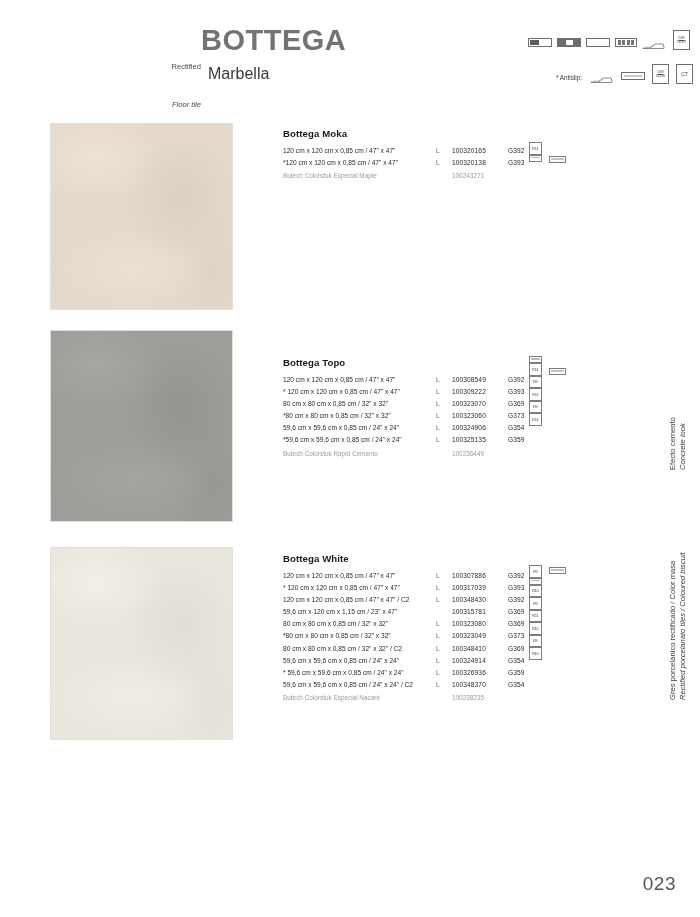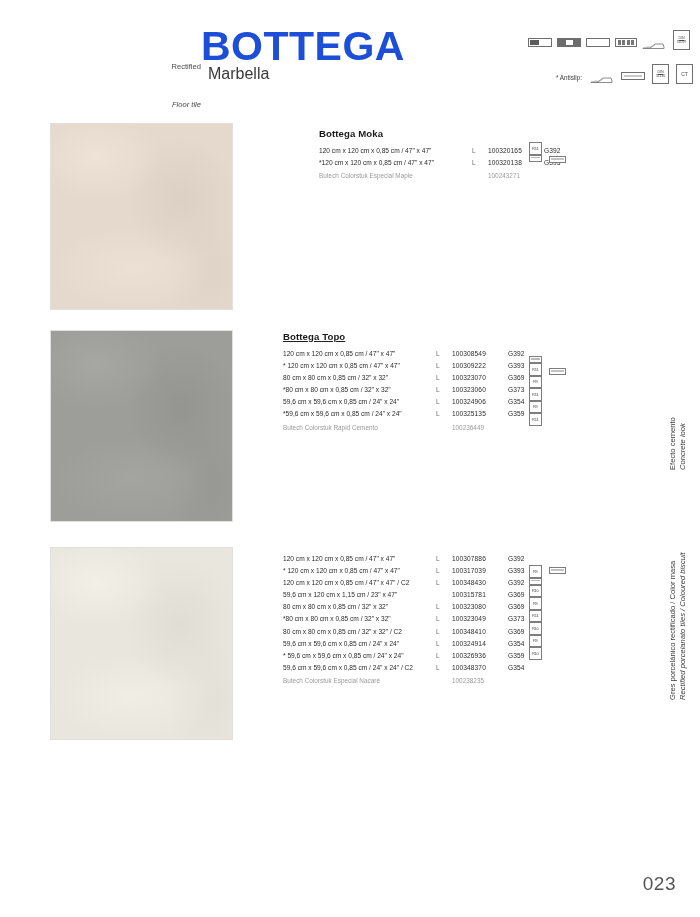--- a/index.html
+++ b/index.html
@@ -9,22 +9,22 @@
     font-family: "Liberation Sans", sans-serif;
     color: #231f20;
     overflow: hidden;
   }
   .page { position: relative; width: 700px; height: 917px; background:#fff; }
 
   
   .header { position: absolute; left: 0; top: 0; width: 700px; height: 110px; }
   .brand-title {
     position: absolute; left: 201px; top: 26px;
-    font-size: 41px; font-weight: 700; letter-spacing: 0.5px;
-    color: #1d4ed8; line-height: 1;
+    font-size: 29px; font-weight: 700; letter-spacing: 0.5px;
+    color: #737373; line-height: 1;
   }
   .brand-sub {
     position: absolute; left: 208px; top: 66px;
     font-size: 16px; font-weight: 400; color: #3a3a3a; line-height: 1;
   }
   .kicker {
     position: absolute; left: 143px; top: 62px;
     width: 58px; text-align: right;
     font-size: 7.6px; line-height: 10px; color: #4a4a4a;
   }
@@ -53,22 +53,22 @@
   .sw-topo  { top: 330px; height: 192px; }
   .sw-white { top: 547px; height: 193px; }
 
   .sw-inner { width: 100%; height: 100%; position: relative; overflow: hidden; }
   .sw-grain {
     position:absolute; inset:0;
     background-repeat: no-repeat;
   }
 
   .block { position: absolute; left: 283px; width: 300px; }
-  .b-moka  { top: 128px; margin-left: 36px; }
-  .b-topo  { top: 331px; text-decoration: underline; }
+  .b-moka  { top: 128px; }
+  .b-topo  { top: 357px; }
   .b-white { top: 553px; }
 
   .prod-name {
     font-size: 9.6px; font-weight: 700; color: #1a1a1a;
     margin-bottom: 6px; letter-spacing: 0.1px;
   }
   .row {
     position: relative; height: 12.1px; line-height: 12.1px;
     font-size: 6.6px; color: #2b2b2b; white-space: nowrap;
   }
@@ -272,20 +272,21 @@
         <span class="r-l">L</span>
         <span class="r-code">100325135</span>
         <span class="r-g">G359</span>
       </div>
       <div class="butech">
         <span class="bt-name">Butech Colorstuk Rapid Cemento</span>
         <span class="bt-code">100236449</span>
       </div>
     </div>
   <div class="block b-white" id="block-2">
+      <div class="prod-name">Bottega White</div>
       <div class="row">
         <span class="r-size">120 cm x 120 cm x 0,85 cm / 47" x 47"</span>
         <span class="r-l">L</span>
         <span class="r-code">100307886</span>
         <span class="r-g">G392</span>
       </div>
       <div class="row">
         <span class="r-size">* 120 cm x 120 cm x 0,85 cm / 47" x 47"</span>
         <span class="r-l">L</span>
         <span class="r-code">100317039</span>

